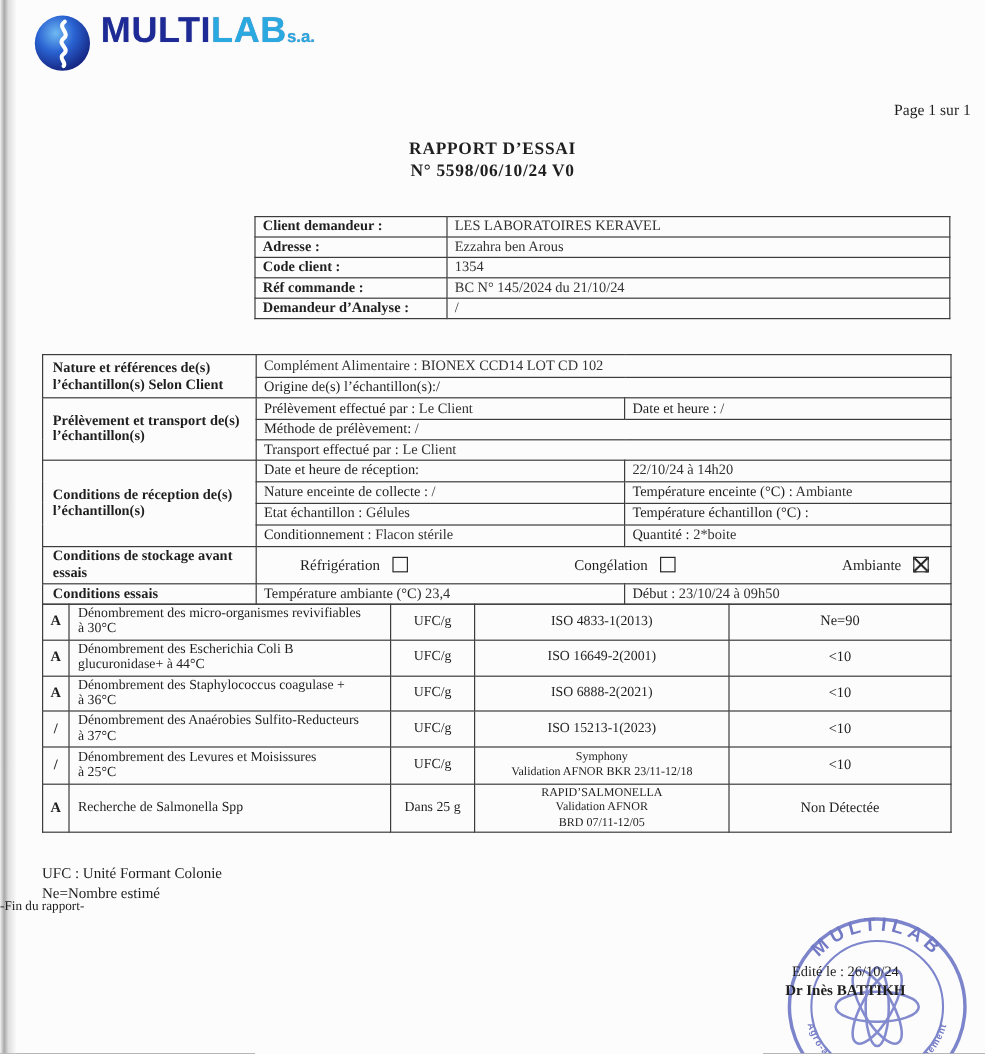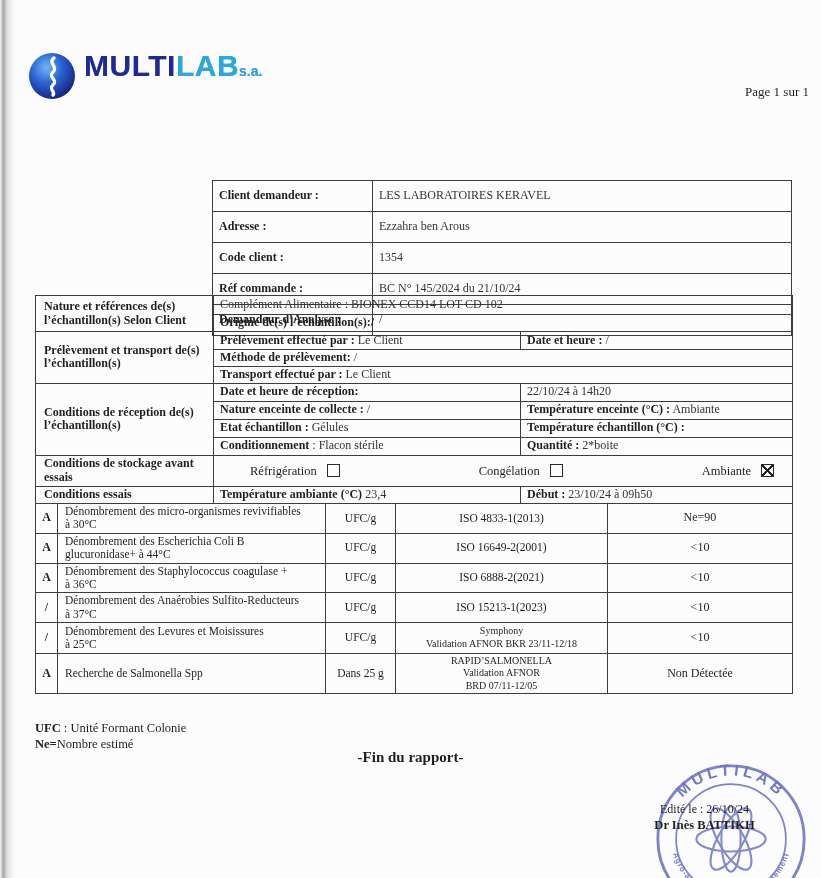--- a/index.html
+++ b/index.html
@@ -10,45 +10,45 @@
   html,body{background:#888;}
   #page{
     position:relative;width:821px;height:878px;margin:0 auto;
     background:#fcfcfc;overflow:hidden;
     font-family:"Liberation Serif",serif;color:var(--text,#1f1f1f);
   }
   
   .scan-edge{position:absolute;left:0;top:0;width:14px;height:100%;
     background:linear-gradient(to right,#f2f2f2 0%,#a8a8a8 25%,#dedede 50%,#fcfcfc 100%);}
   
-  .logo{position:absolute;left:28px;top:10px;display:flex;align-items:flex-start;gap:8px;margin-top:40px;}
+  .logo{position:absolute;left:28px;top:10px;display:flex;align-items:flex-start;gap:8px;}
   .logo-sphere{width:48px;height:48px;margin-top:2px;}
   .logo-textblock{display:flex;flex-direction:column;}
   .logo-word{font-family:"Liberation Sans",sans-serif;font-weight:bold;font-size:30px;
     line-height:32px;letter-spacing:.5px;white-space:nowrap;
     text-shadow:0 0 .6px rgba(20,30,120,.55);}
   .logo-word .multi{color:var(--brand_navy,#1e2b96);}
   .logo-word .lab{color:var(--brand_cyan,#29a9e0);}
   .logo-word .sa{color:var(--brand_cyan,#29a9e0);font-size:14px;letter-spacing:0;}
   .logo-tagline{font-family:"Liberation Sans",sans-serif;font-weight:bold;font-size:10px;
     color:var(--brand_navy,#1e2b96);letter-spacing:.2px;padding:1px 1px 2px 1px;
     border-bottom:2.5px solid #2a4ab4;white-space:nowrap;}
   
   .page-indicator{position:absolute;right:12px;top:84px;font-size:13px;}
   .report-title{position:absolute;left:0;top:115px;width:100%;text-align:center;
     font-weight:bold;font-size:14.5px;line-height:19px;letter-spacing:.6px;}
   
   table{border-collapse:collapse;table-layout:fixed;}
   td,th{border:1px solid var(--border,#3c3c3c);padding:1px 6px;vertical-align:middle;
     font-size:12px;line-height:1.16;overflow:hidden;}
-  .b{font-weight:bold;}
+  .b{font-weight:normal;}
   .val{color:#333;}
   
   .client-table{position:absolute;left:212px;top:180px;width:580px;}
-  .client-table td{height:31px;}
+  .client-table td{height:17px;}
   .client-table td.lbl{font-weight:bold;}
   
   .info-table{position:absolute;left:35px;top:280px;width:757px;margin-top:15px;}
   .info-table td.sec{font-weight:bold;padding-left:8px;}
   
   .cbx-row{display:flex;justify-content:space-between;
     padding:0 12px 0 30px;}
   .cbx-item{display:flex;align-items:center;gap:10px;font-size:12.5px;}
   .checkbox{display:inline-block;width:13px;height:13px;border:1.5px solid #2a2a2a;
     background:#fcfcfc;}
@@ -61,22 +61,22 @@
   .results-table th{font-weight:bold;text-align:center;font-size:12px;height:20px;}
   .results-table td{text-align:center;}
   .results-table td.flag{font-weight:bold;font-size:12px;padding:1px 2px;}
   .results-table td.test{text-align:left;font-size:11.5px;white-space:pre-line;padding-left:7px;}
   .results-table td.unit{font-size:11.5px;}
   .results-table td.method{font-size:11.5px;white-space:pre-line;}
   .results-table td.method.small{font-size:10px;line-height:1.25;}
   .results-table td.result{font-size:12px;}
   
   .footnotes{position:absolute;left:35px;top:720px;font-size:12.5px;line-height:16px;}
-  .end-note{position:absolute;left:0;top:749px;width:100%;text-align:center;
-    font-weight:bold;font-size:15px;}
+  .end-note{position:absolute;left:0;top:749px;width:100%;
+    font-weight:normal;font-size:11px;}
   
   .stamp{position:absolute;left:654px;top:762px;width:154px;height:154px;opacity:.85;}
   .signature{position:absolute;left:612px;top:801px;width:185px;text-align:center;
     font-size:12px;line-height:16px;}
   .signature .role,.signature .name{font-weight:bold;font-size:12.5px;}
 </style>
 </head>
 <body>
 
 <div id="page">
@@ -96,20 +96,24 @@
     </svg>
     <div class="logo-textblock">
       <div class="logo-word">
         <span class="multi">MULTI</span><span class="lab">LAB</span><span class="sa">s.a.</span>
       </div>
     </div>
   </div>
 
   <div class="page-indicator">Page 1 sur 1</div>
 
+  <div class="report-title">
+    <div>RAPPORT D’ESSAI</div>
+    <div>N° 5598/06/10/24 V0</div>
+  </div>
 
   <table class="client-table">
     <colgroup>
         <col style="width:160px">
         <col>
       </colgroup>
     <tbody>
         <tr>
       <td class="lbl">Client demandeur :</td>
       <td class="val">LES LABORATOIRES KERAVEL</td>

